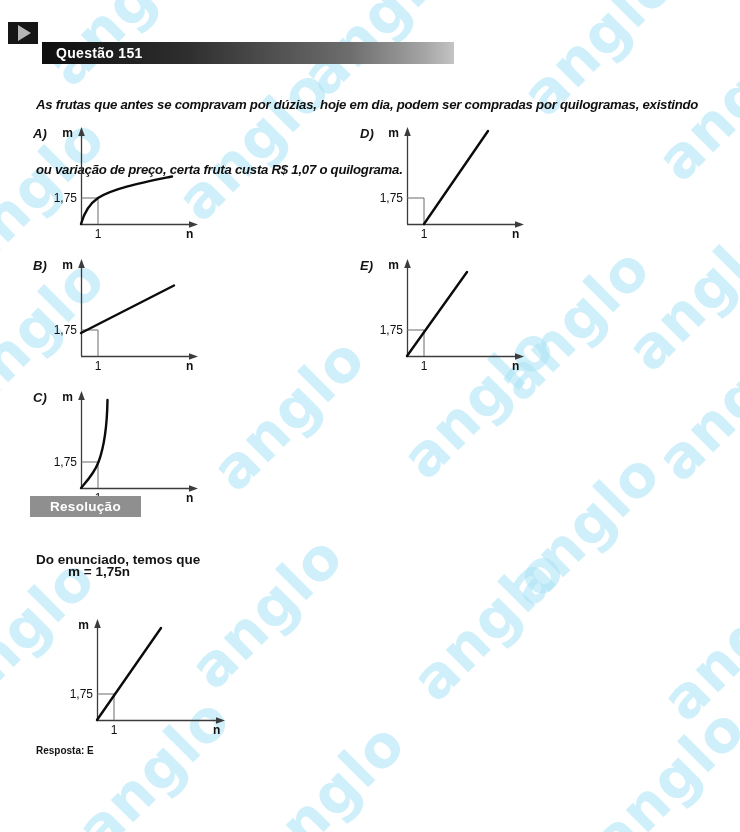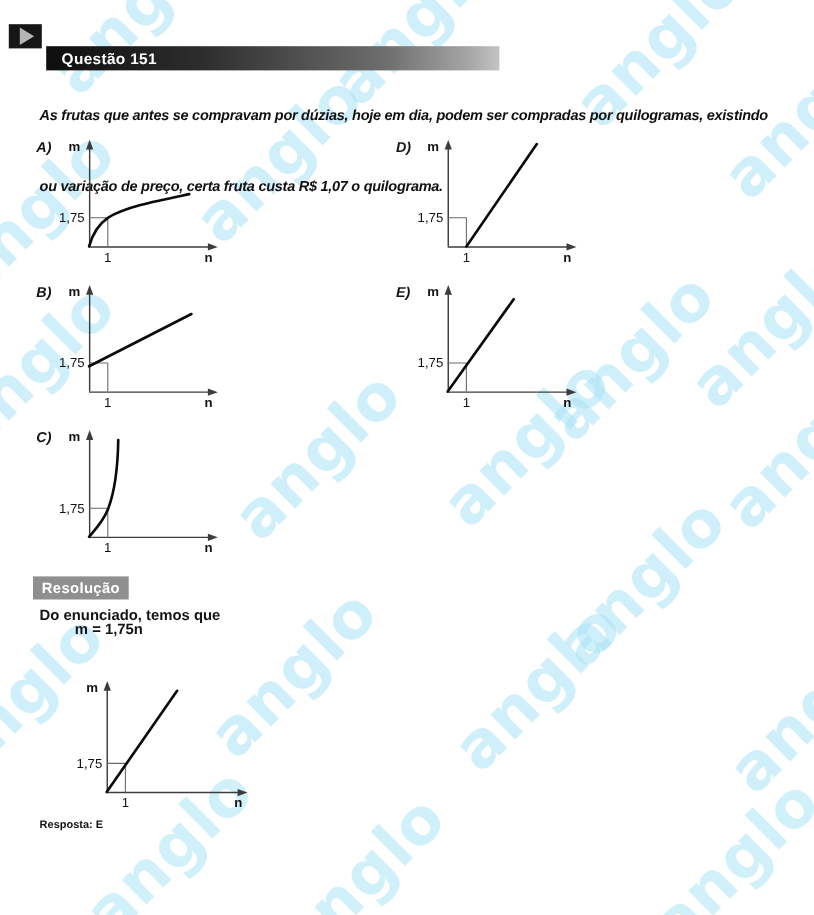--- a/index.html
+++ b/index.html
@@ -40,23 +40,23 @@
   
   .graph .axis{stroke:#3c3c3c;stroke-width:1.3;}
   .graph .ah{fill:#3c3c3c;}
   .graph .guide{stroke:#6a6a6a;stroke-width:1;}
   .graph .curve{stroke:#0b0b0b;stroke-width:2.4;fill:none;stroke-linecap:round;}
   .graph text{font-family:"Liberation Sans",sans-serif;fill:#111111;}
   .graph .axlbl{font-size:12px;font-weight:700;}
   .graph .ticklbl{font-size:12px;font-weight:400;}
 
   
-  .res-box{position:absolute;left:30px;top:524px;height:21px;line-height:21px;
+  .res-box{position:absolute;left:30px;top:496px;height:21px;line-height:21px;
            background:#8f8f8f;color:#ffffff;font-weight:700;font-size:13.5px;
-           padding:0 8px;letter-spacing:.3px;}
+           padding:0 20px;letter-spacing:.3px;}
   .res-line{position:absolute;font-weight:600;font-size:13.5px;white-space:nowrap;}
   .res-graph{position:absolute;left:67px;top:614px;}
   .answer{position:absolute;left:36px;top:745px;font-weight:700;font-size:10px;}
 </style>
 </head>
 <body>
 
 <div class="page">
 
   <div class="wm-layer">

